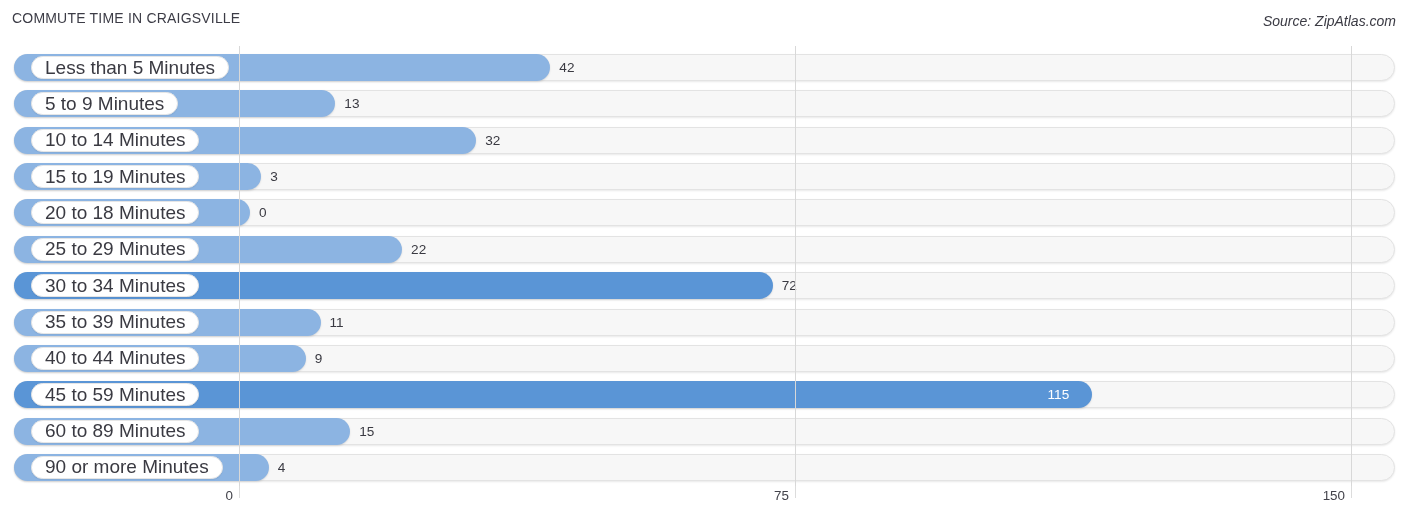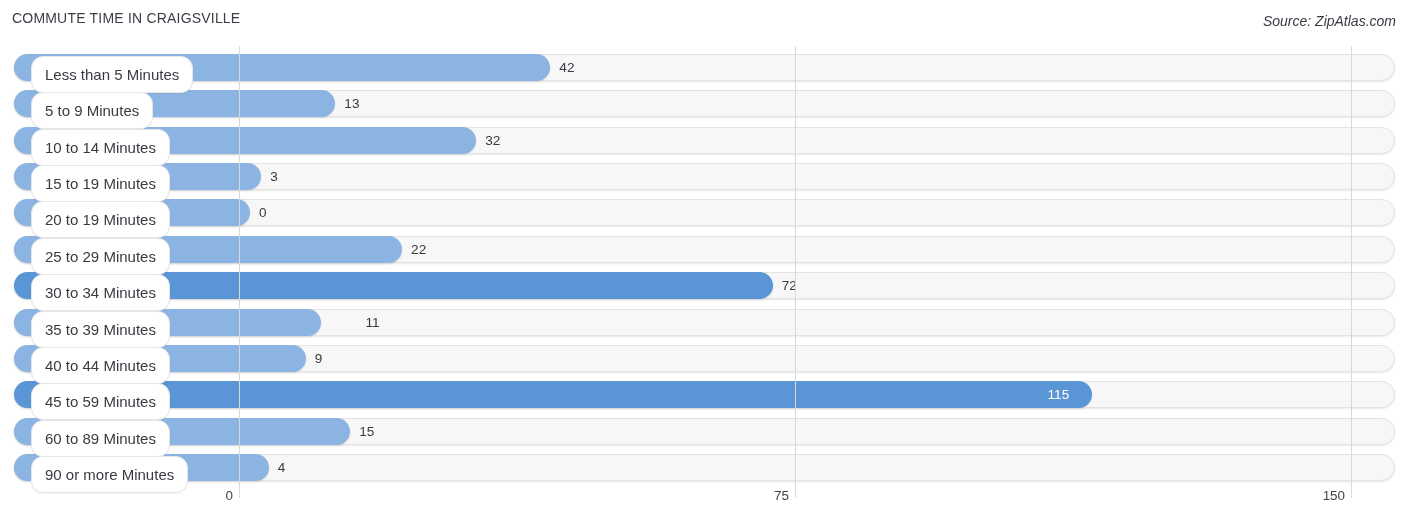--- a/index.html
+++ b/index.html
@@ -113,29 +113,29 @@
   }
   .bar.dark {
     background: #5a95d6;
   }
 
   
   .label-pill {
     position: absolute;
     left: 17px;
     top: 2px;
-    height: 37px;
+    height: 23px;
     display: flex;
     align-items: center;
     padding: 0 13px;
     border-radius: 12px;
     background: #ffffff;
     border: 1px solid #e6e6e6;
     box-sizing: border-box;
-    font-size: 15px;
+    font-size: 19px;
     color: #3a3a42;
     white-space: nowrap;
     z-index: 4;
     box-shadow: 0 1px 1px rgba(0,0,0,0.05);
   }
 
   
   .value-out {
     position: absolute;
     top: 0;
@@ -216,40 +216,40 @@
         </div>
         <div class="row" style="top: 117.08px;">
           <div class="track"></div>
           <div class="bar" style="width: 247.24px;"></div>
           <div class="label-pill">15 to 19 Minutes</div>
           <div class="value-out" style="left: 256.24px;">3</div>
         </div>
         <div class="row" style="top: 153.44px;">
           <div class="track"></div>
           <div class="bar" style="width: 236px;"></div>
-          <div class="label-pill">20 to 19 Minutes</div>
+          <div class="label-pill">20 to 18 Minutes</div>
           <div class="value-out" style="left: 245px;">0</div>
         </div>
         <div class="row" style="top: 189.8px;">
           <div class="track"></div>
           <div class="bar" style="width: 388.093px;"></div>
           <div class="label-pill">25 to 29 Minutes</div>
           <div class="value-out" style="left: 397.093px; text-align: right;">22</div>
         </div>
         <div class="row" style="top: 226.16px;">
           <div class="track"></div>
           <div class="bar dark" style="width: 758.76px;"></div>
           <div class="label-pill">30 to 34 Minutes</div>
           <div class="value-out" style="left: 767.76px;">72</div>
         </div>
         <div class="row" style="top: 262.52px;">
           <div class="track"></div>
           <div class="bar" style="width: 306.547px;"></div>
           <div class="label-pill">35 to 39 Minutes</div>
-          <div class="value-out" style="left: 315.547px; margin-left: 36px;">11</div>
+          <div class="value-out" style="left: 315.547px;">11</div>
         </div>
         <div class="row" style="top: 298.88px;">
           <div class="track"></div>
           <div class="bar" style="width: 291.72px;"></div>
           <div class="label-pill">40 to 44 Minutes</div>
           <div class="value-out" style="left: 300.72px;">9</div>
         </div>
         <div class="row" style="top: 335.24px;">
           <div class="track"></div>
           <div class="bar dark" style="width: 1077.53px;"></div>

